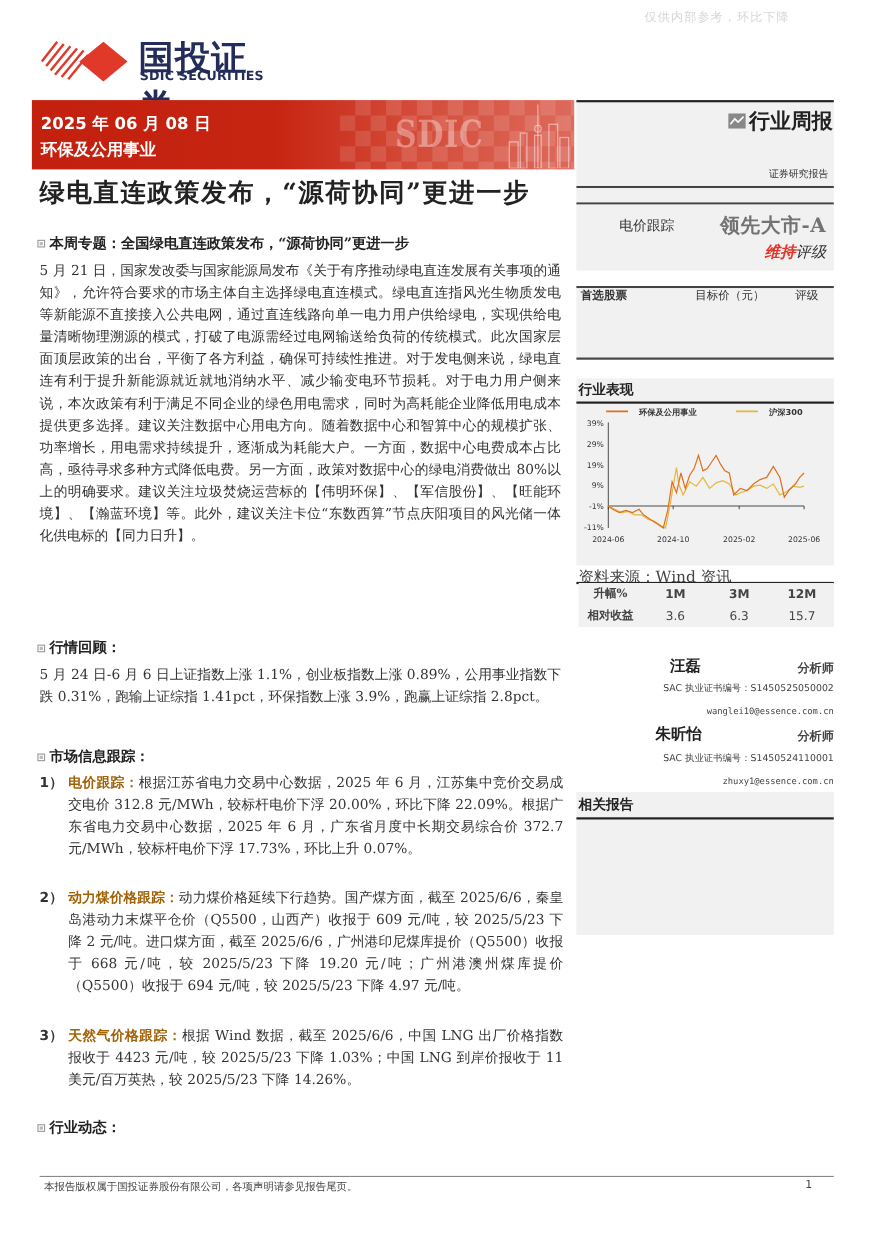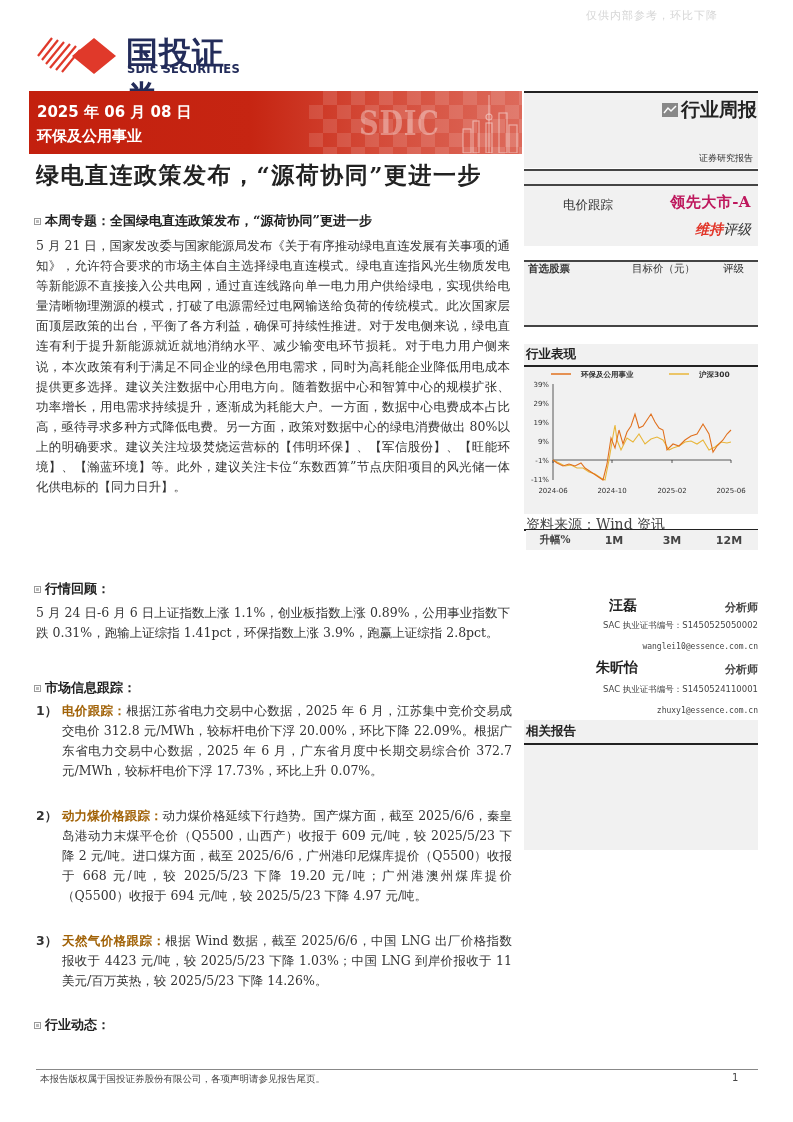--- a/index.html
+++ b/index.html
@@ -28,21 +28,21 @@
 
   .sidebar-panel { position: absolute; left: 524px; top: 91px; width: 234px; background: #f1f1f1; }
   .rule { position: absolute; left: 524px; width: 234px; height: 2px; background: #222; }
   .rule.thin { height: 1px; background: #444; }
 
   .report-type { position: absolute; top: 97px; right: 36px; font-size: 19px; font-weight: bold; color: #222; display: flex; align-items: center; gap: 3px; }
   .report-type svg { width: 16px; height: 14px; }
   .report-sub { position: absolute; top: 152px; right: 40px; font-size: 9px; color: #333; }
 
   .rating-label { position: absolute; top: 197px; left: 563px; font-size: 12.5px; color: #333; }
-  .rating-value { position: absolute; top: 193px; right: 42px; font-size: 15px; font-weight: bold; color: #be185d; letter-spacing: 0.5px; }
+  .rating-value { position: absolute; top: 193px; right: 42px; font-size: 18px; font-weight: bold; color: #737373; letter-spacing: 0.5px; }
   .rating-keep { position: absolute; top: 221px; right: 42px; font-size: 14px; font-style: italic; font-weight: bold; }
   .rating-keep .red { color: #e2362a; }
   .rating-keep .dark { color: #333; font-weight: normal; }
 
   .pick-table { position: absolute; top: 262px; left: 528px; width: 226px; font-size: 10.5px; font-weight: bold; color: #333; }
   .pick-table .c1 { position: absolute; left: 0; }
   .pick-table .c2 { position: absolute; left: 104px; font-weight: normal; }
   .pick-table .c3 { position: absolute; left: 195px; font-weight: normal; }
 
   .section-head { position: absolute; left: 526px; font-size: 12.5px; font-weight: bold; color: #222; }
@@ -189,20 +189,26 @@
 
 <div class="source">资料来源：Wind 资讯</div>
 <div class="rule" style="top:529px;height:1.5px;"></div>
 <div class="perf-table">
   <div class="perf-row head">
     <span class="h0">升幅%</span>
     <span class="h1">1M</span>
     <span class="h2">3M</span>
     <span class="h3">12M</span>
   </div>
+  <div class="perf-row">
+    <span class="h0">相对收益</span>
+    <span class="h1">3.6</span>
+    <span class="h2">6.3</span>
+    <span class="h3">15.7</span>
+  </div>
 </div>
 
 <div class="analyst" style="top:597px;height:60px;">
   <span class="name" style="left:83px;top:0;">汪磊</span>
   <span class="role" style="top:3px;">分析师</span>
   <span class="sac" style="top:23px;">SAC 执业证书编号：S1450525050002</span>
   <span class="email" style="top:45px;">wanglei10@essence.com.cn</span>
 </div>
 <div class="analyst" style="top:659px;height:60px;">
   <span class="name" style="left:70px;top:0;">朱昕怡</span>

